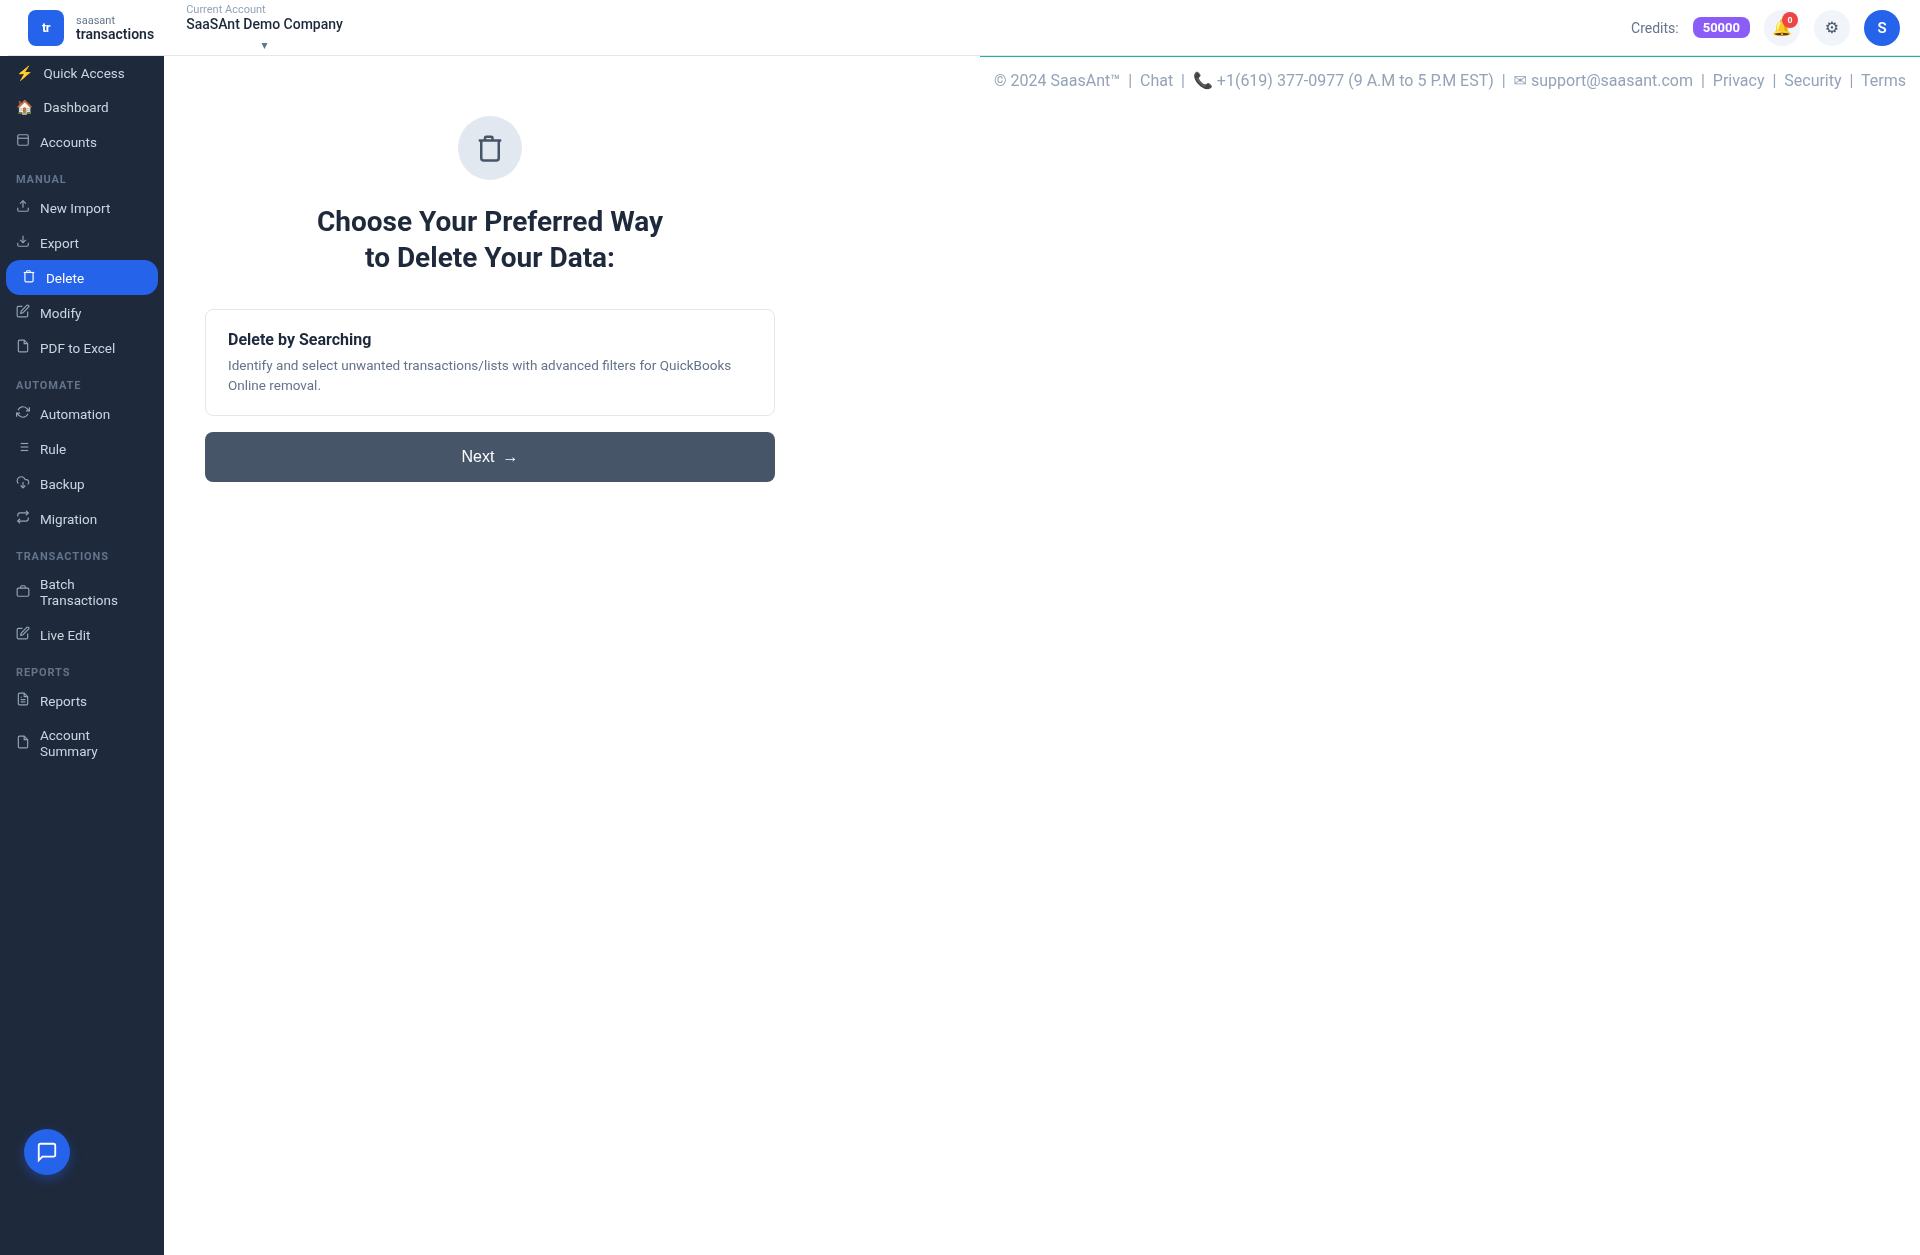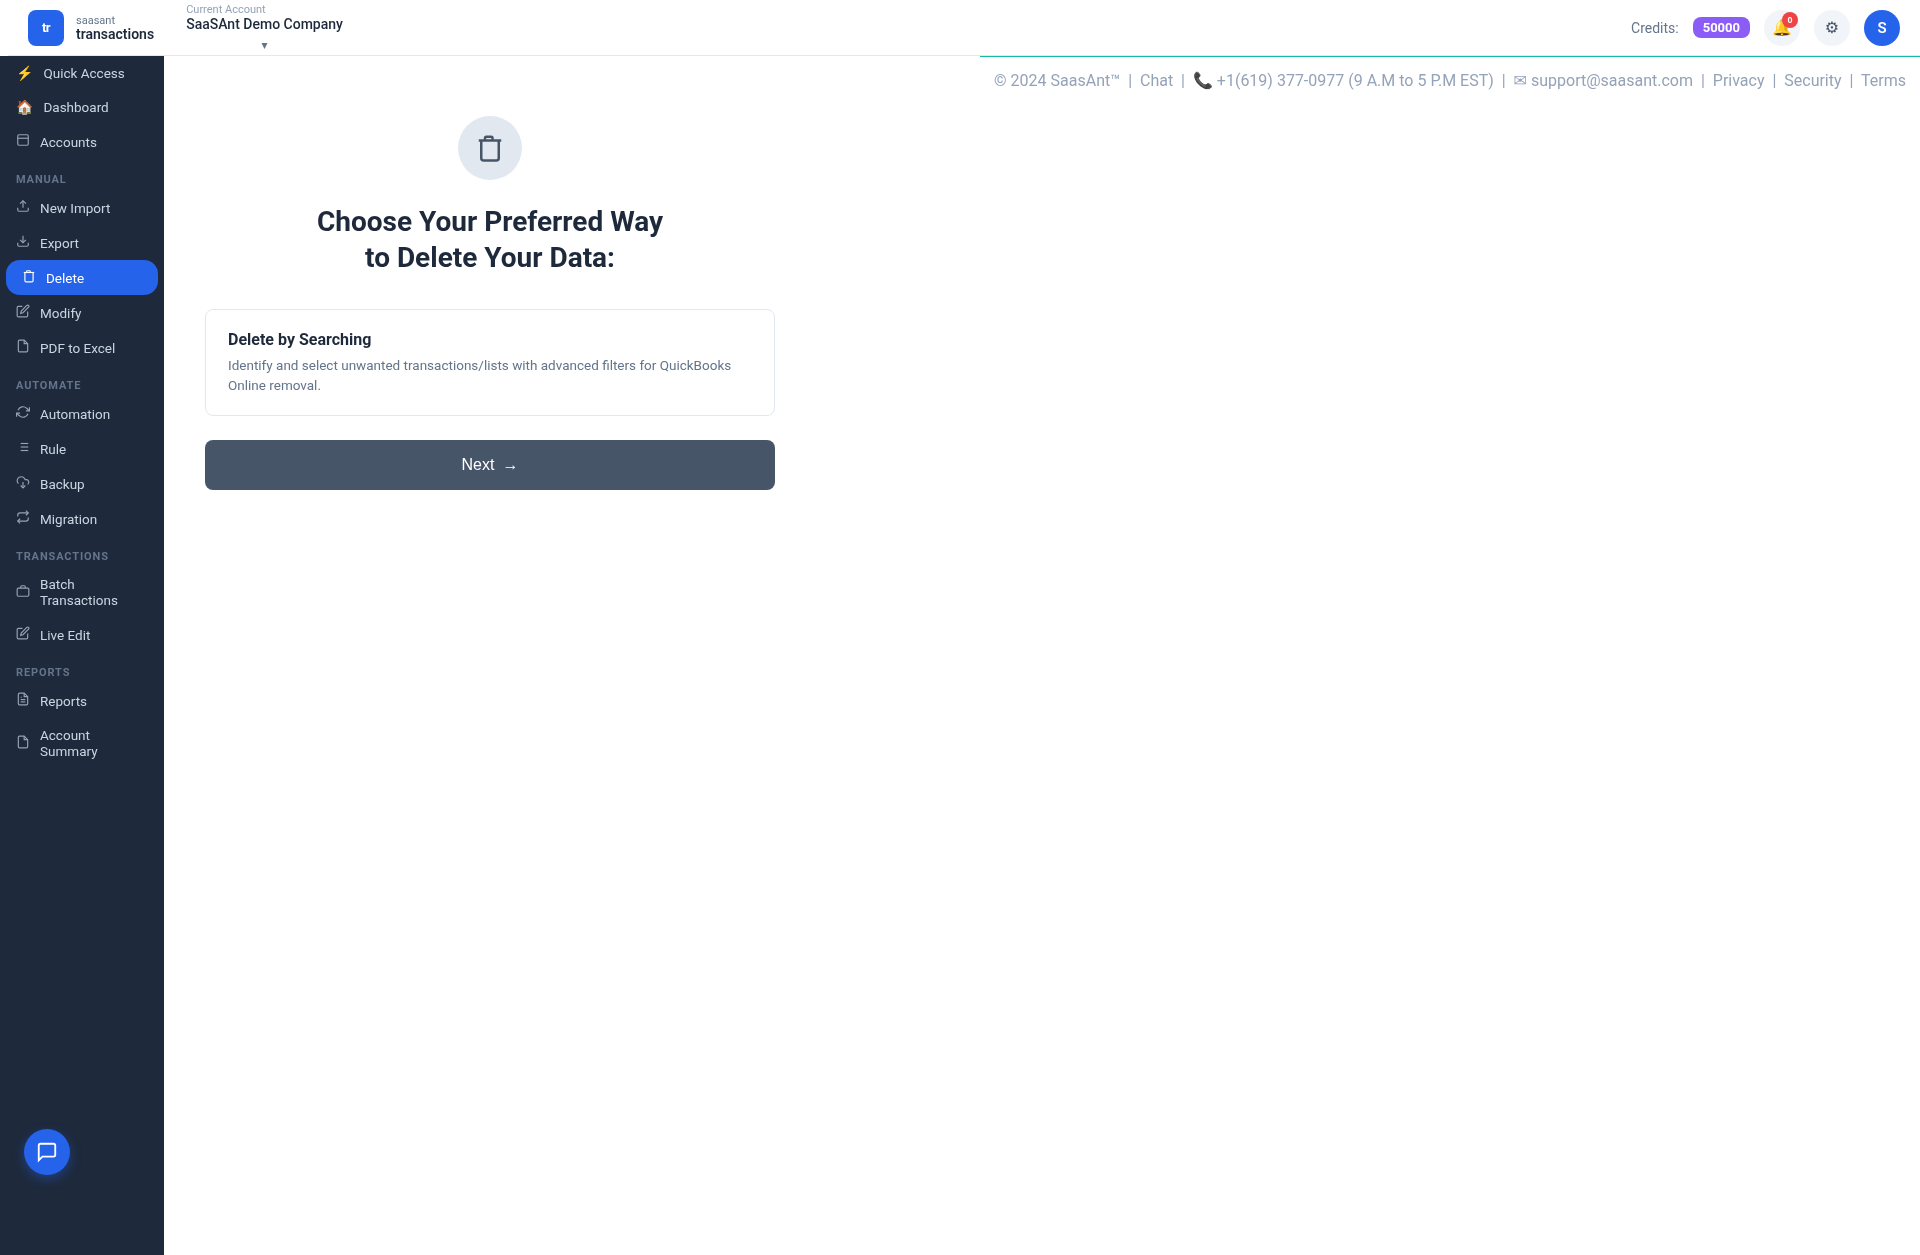--- a/index.html
+++ b/index.html
@@ -83,21 +83,21 @@
       font-size: 26px; color: #475569; margin-bottom: 24px;
     }
 
     
     .page-title {
       font-size: 28px; font-weight: 700; color: #1e293b; text-align: center;
       line-height: 1.3; margin-bottom: 32px;
     }
 
     
-    .cards-container { display: flex; flex-direction: column; gap: 8px; width: 100%; max-width: 570px; }
+    .cards-container { display: flex; flex-direction: column; gap: 0; width: 100%; max-width: 570px; }
     .option-card {
       border: 1.5px solid #e2e8f0; border-radius: 8px; padding: 20px 22px;
       cursor: pointer; margin-bottom: 12px; background: #fff;
       transition: border-color 0.15s;
     }
     .option-title { font-size: 16px; font-weight: 700; color: #1e293b; margin-bottom: 6px; }
     .option-desc { font-size: 13.5px; color: #64748b; line-height: 1.5; }
 
     
     .next-btn {

